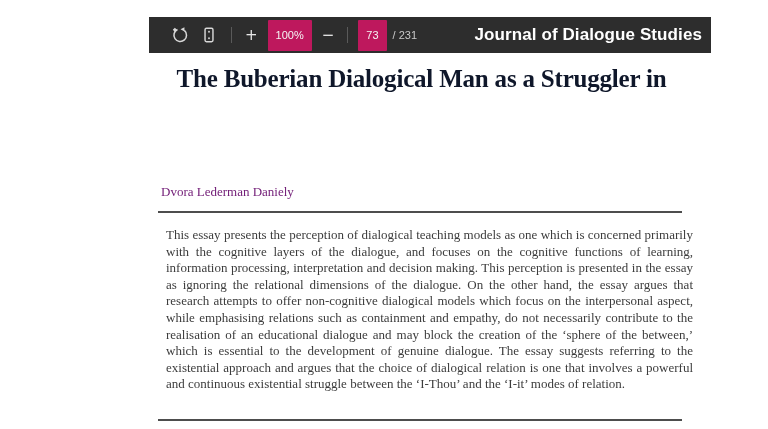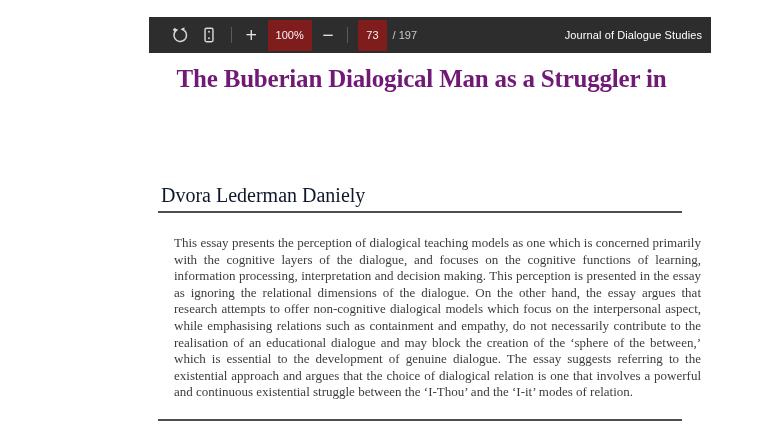--- a/index.html
+++ b/index.html
@@ -11,39 +11,39 @@
            background:#2d2d2d;display:flex;align-items:center;
            padding:0 9px 0 22px;box-sizing:border-box;}
   .tb-btn{background:none;border:none;padding:0;margin:0;display:flex;align-items:center;
           justify-content:center;color:#e6e6e6;cursor:pointer;}
   .tb-btn svg{display:block;}
   .tb-fit{margin-left:11px;}
   .tb-sep{width:1px;height:16px;background:#5a5a5a;margin-left:13px;flex:0 0 auto;}
   .tb-plusminus{font-size:15px;line-height:1;color:#e8e8e8;margin-left:13px;
                 font-family:"DejaVu Sans",sans-serif;}
   .tb-minus{margin-left:10px;}
-  .tb-field{background:#7f1d1d;color:#f5f5f5;font-size:11px;line-height:1;
+  .tb-field{background:#be185d;color:#f5f5f5;font-size:11px;line-height:1;
             padding:10px 8px;margin-left:10px;border-radius:1px;cursor:text;}
   .tb-page{}
   .tb-total{color:#c9c9c9;font-size:11px;margin-left:6px;white-space:pre;}
-  .tb-brand{margin-left:auto;color:#ffffff;font-size:11px;font-weight:400;
+  .tb-brand{margin-left:auto;color:#ffffff;font-size:17px;font-weight:700;
             letter-spacing:.1px;}
 
   
   .title{position:absolute;left:158px;top:62px;width:527px;margin:0;
          font-family:"Liberation Serif",serif;font-weight:700;
          font-size:25px;line-height:33px;letter-spacing:-0.2px;
-         color:#701a75;text-align:center;}
+         color:#0f172a;text-align:center;}
   .title span{display:block;white-space:nowrap;}
   .author{position:absolute;left:161px;top:184px;
-          font-family:"Liberation Serif",serif;font-size:20px;color:#0f172a;}
+          font-family:"Liberation Serif",serif;font-size:13px;color:#701a75;}
   .rule{position:absolute;height:2px;background:#4d4d4d;}
   .rule-author{left:158px;top:211px;width:524px;}
   .rule-bottom{left:158px;top:419px;width:524px;}
-  .abstract{position:absolute;left:158px;top:219px;width:527px;margin:16px;
+  .abstract{position:absolute;left:158px;top:219px;width:527px;margin:8px;
             font-family:"Liberation Serif",serif;font-size:13px;line-height:16.6px;
             color:#3c3c3c;text-align:justify;}
 </style>
 </head>
 <body>
 
 <div class="stage">
 
   <div class="toolbar">
 
@@ -72,21 +72,21 @@
     <button class="tb-btn tb-plusminus">+</button>
 
     <div class="tb-field">100%</div>
 
     <button class="tb-btn tb-plusminus tb-minus">−</button>
 
     <div class="tb-sep"></div>
 
     <div class="tb-field tb-page">73</div>
 
-    <div class="tb-total">/ 197</div>
+    <div class="tb-total">/ 231</div>
 
     <div class="tb-brand">Journal of Dialogue Studies</div>
   </div>
 
   <h1 class="title">
     <span>The Buberian Dialogical Man as a Struggler in</span>
   </h1>
 
   <div class="author">Dvora Lederman Daniely</div>
 

